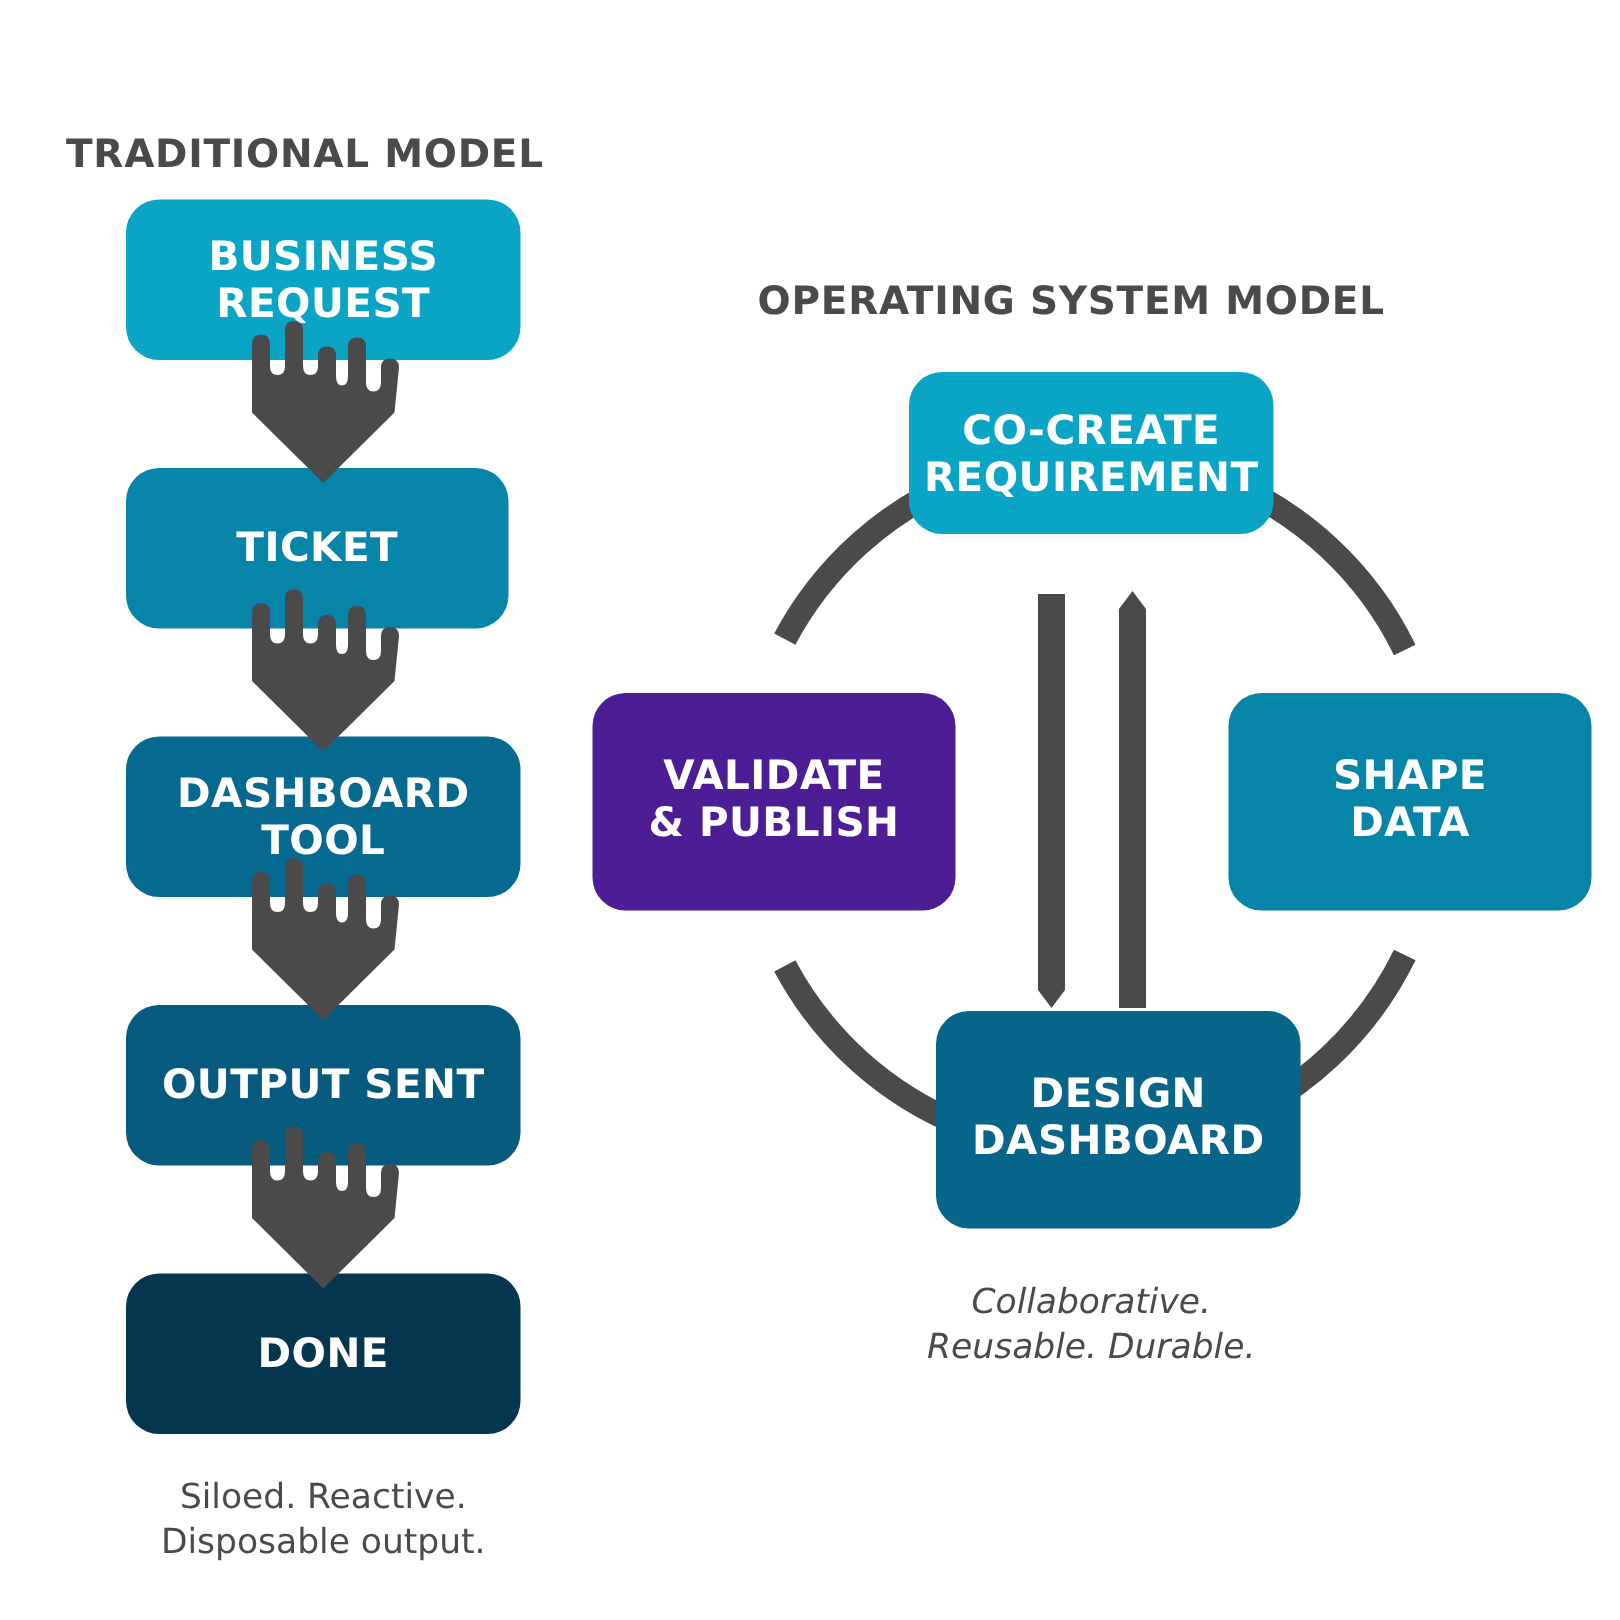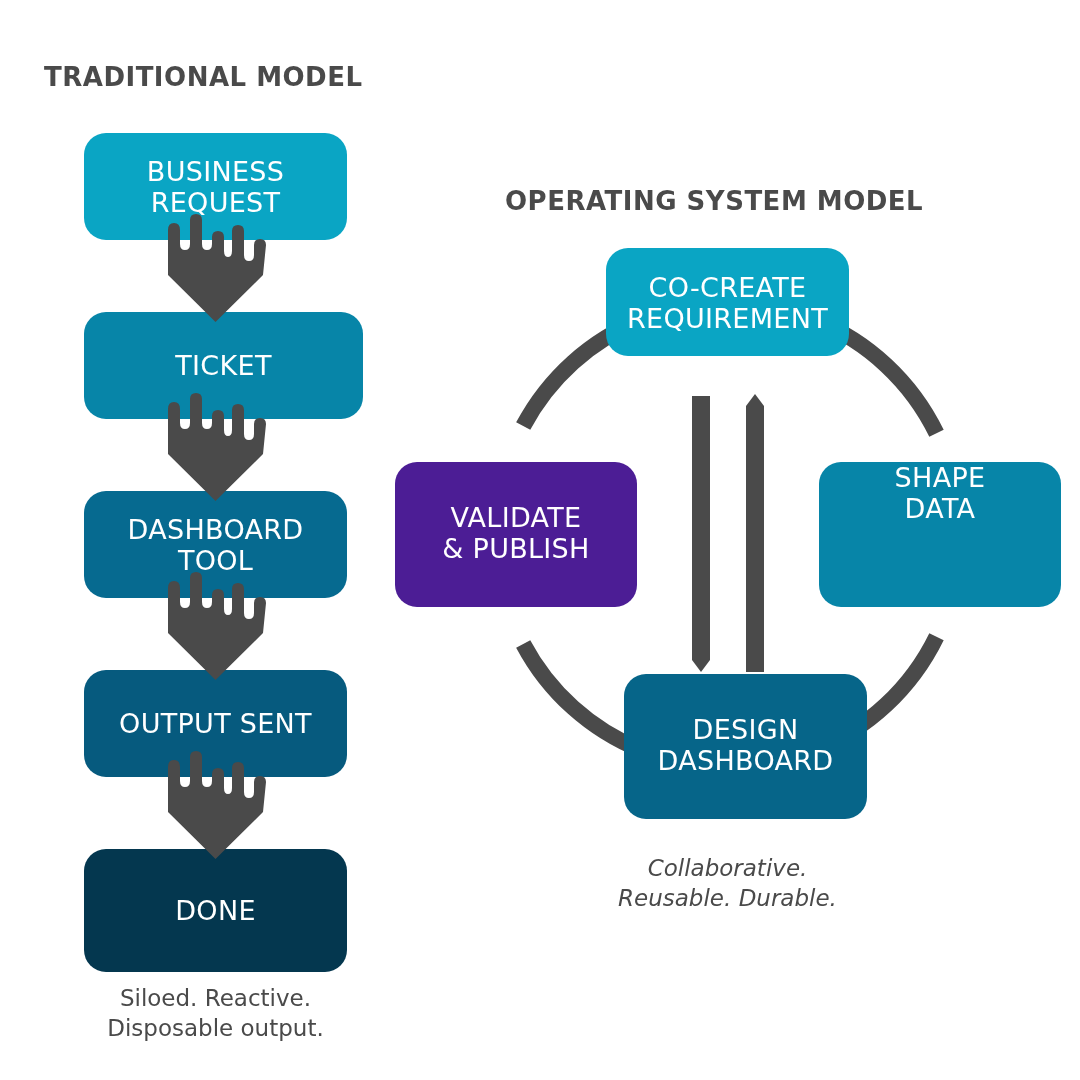--- a/index.html
+++ b/index.html
@@ -8,45 +8,45 @@
       position: relative; overflow: hidden;
       font-family: "DejaVu Sans", sans-serif;
     }
     .heading {
       position: absolute; font-weight: bold; color: #4a4a4a;
       font-size: 26px; letter-spacing: 0.5px; white-space: nowrap;
     }
     .box {
       position: absolute; border-radius: 22px; color: #ffffff;
       display: flex; align-items: center; justify-content: center;
-      text-align: center; font-weight: normal; font-size: 27px; line-height: 31px;
+      text-align: center; font-weight: bold; font-size: 27px; line-height: 31px;
       letter-spacing: 0.3px; box-sizing: border-box; padding: 0 8px;
       white-space: pre-line;
     }
     .caption {
       position: absolute; color: #4a4a4a; font-size: 23px; line-height: 30px;
       text-align: center; white-space: pre-line;
     }
     svg.overlay { position: absolute; left: 0; top: 0; pointer-events: none; }
   </style>
 </head>
 <body>
 
-<div class="heading" style="left:44px; top:62px;">TRADITIONAL MODEL</div>
+<div class="heading" style="left:44px; top:88px;">TRADITIONAL MODEL</div>
 <div class="heading" style="left:505px; top:186px;">OPERATING SYSTEM MODEL</div>
 
 <svg class="overlay" width="1080" height="1080" id="trad-svg"></svg>
 
 <div class="box" style="left: 84px; top: 133px; width: 263px; height: 107px; background: rgb(10, 165, 196);">BUSINESS
 REQUEST</div>
-<div class="box" style="left: 84px; top: 312px; width: 279px; height: 107px; background: rgb(7, 133, 168);">TICKET</div>
+<div class="box" style="left: 84px; top: 312px; width: 255px; height: 107px; background: rgb(7, 133, 168);">TICKET</div>
 <div class="box" style="left: 84px; top: 491px; width: 263px; height: 107px; background: rgb(6, 106, 144);">DASHBOARD
 TOOL</div>
 <div class="box" style="left: 84px; top: 670px; width: 263px; height: 107px; align-items: flex-start; padding-top: 38px; background: rgb(6, 90, 126);">OUTPUT SENT</div>
-<div class="box" style="left: 84px; top: 849px; width: 263px; height: 123px; background: rgb(4, 55, 79);">DONE</div>
+<div class="box" style="left: 84px; top: 849px; width: 263px; height: 107px; background: rgb(4, 55, 79);">DONE</div>
 
 <svg class="overlay" width="1080" height="1080" id="trad-arrows">
     <path d="M168 230 q0 -7 6 -7 q6 0 6 7 v14 q0 6 5 6 q5 0 5 -6 v-24 q0 -6 6 -6 q6 0 6 6 v24 q0 6 5 6 q5 0 5 -6 v-7 q0 -6 6 -6 q6 0 6 6 v14 q0 6 4 6 q4 0 4 -6 v-20 q0 -6 6 -6 q6 0 6 6 v24 q0 6 5 6 q5 0 5 -6 v-10 q0 -6 6 -6 q6 0 6 6 L263 275 L215.5 322 L168 275 Z" fill="#4a4a4a"></path>
     <path d="M168 409 q0 -7 6 -7 q6 0 6 7 v14 q0 6 5 6 q5 0 5 -6 v-24 q0 -6 6 -6 q6 0 6 6 v24 q0 6 5 6 q5 0 5 -6 v-7 q0 -6 6 -6 q6 0 6 6 v14 q0 6 4 6 q4 0 4 -6 v-20 q0 -6 6 -6 q6 0 6 6 v24 q0 6 5 6 q5 0 5 -6 v-10 q0 -6 6 -6 q6 0 6 6 L263 454 L215.5 501 L168 454 Z" fill="#4a4a4a"></path>
     <path d="M168 588 q0 -7 6 -7 q6 0 6 7 v14 q0 6 5 6 q5 0 5 -6 v-24 q0 -6 6 -6 q6 0 6 6 v24 q0 6 5 6 q5 0 5 -6 v-7 q0 -6 6 -6 q6 0 6 6 v14 q0 6 4 6 q4 0 4 -6 v-20 q0 -6 6 -6 q6 0 6 6 v24 q0 6 5 6 q5 0 5 -6 v-10 q0 -6 6 -6 q6 0 6 6 L263 633 L215.5 680 L168 633 Z" fill="#4a4a4a"></path>
     <path d="M168 767 q0 -7 6 -7 q6 0 6 7 v14 q0 6 5 6 q5 0 5 -6 v-24 q0 -6 6 -6 q6 0 6 6 v24 q0 6 5 6 q5 0 5 -6 v-7 q0 -6 6 -6 q6 0 6 6 v14 q0 6 4 6 q4 0 4 -6 v-20 q0 -6 6 -6 q6 0 6 6 v24 q0 6 5 6 q5 0 5 -6 v-10 q0 -6 6 -6 q6 0 6 6 L263 812 L215.5 859 L168 812 Z" fill="#4a4a4a"></path>
   </svg>
 
 <div class="caption" style="left:84px; top:983px; width:263px;">Siloed. Reactive.
 Disposable output.</div>
@@ -57,19 +57,19 @@
     <path d="M936.5 636.7 A232 232 0 0 1 814.9 750.1" fill="none" stroke="#4a4a4a" stroke-width="16"></path>
     <path d="M523.2 643.9 A232 232 0 0 0 641.1 750.1" fill="none" stroke="#4a4a4a" stroke-width="16"></path>
     <path d="M692 396 L710 396 L710 660 L701 672 L692 660 Z" fill="#4a4a4a"></path>
     <path d="M746 406 L755 394 L764 406 L764 672 L746 672 Z" fill="#4a4a4a"></path>
   </svg>
 
 <div class="box" style="left: 606px; top: 248px; width: 243px; height: 108px; align-items: flex-start; padding-top: 24px; background: rgb(10, 165, 196);">CO-CREATE
 REQUIREMENT</div>
 <div class="box" style="left: 395px; top: 462px; width: 242px; height: 145px; align-items: flex-start; padding-top: 40px; background: #4c1d95;">VALIDATE
 &amp; PUBLISH</div>
-<div class="box" style="left: 819px; top: 462px; width: 242px; height: 145px; align-items: flex-start; background: rgb(7, 133, 168);">SHAPE
+<div class="box" style="left: 819px; top: 462px; width: 242px; height: 145px; align-items: flex-start; padding-top: 40px; background: rgb(7, 133, 168);">SHAPE
 DATA</div>
 <div class="box" style="left: 606px; top: 674px; width: 243px; height: 145px; align-items: flex-start; padding-top: 40px; background: rgb(6, 101, 137); margin-left: 18px;">DESIGN
 DASHBOARD</div>
 
 <div class="caption" style="left:590px; top:853px; width:275px;font-style:italic;">Collaborative.
 Reusable. Durable.</div>
 
 </body></html>

